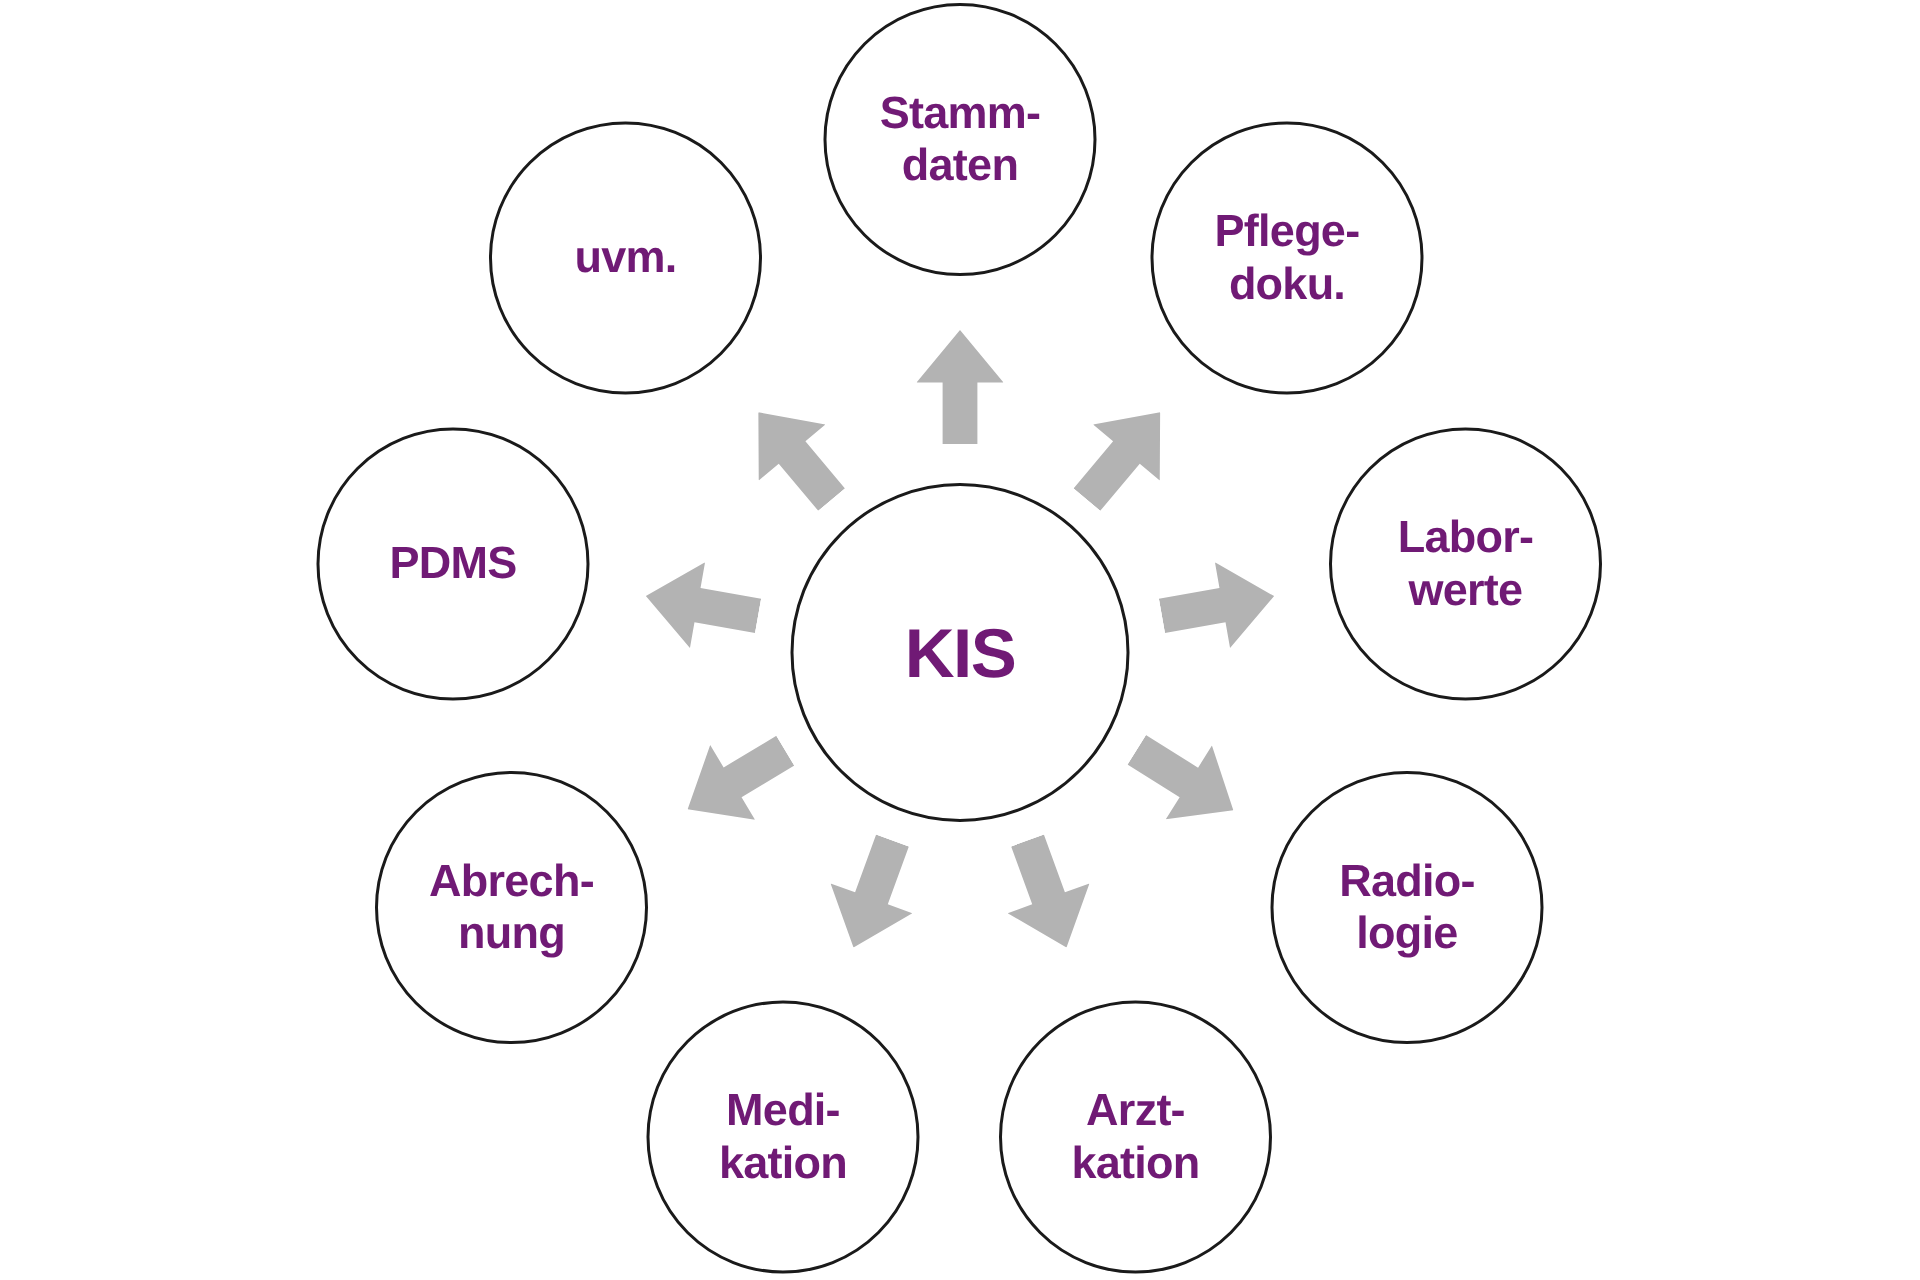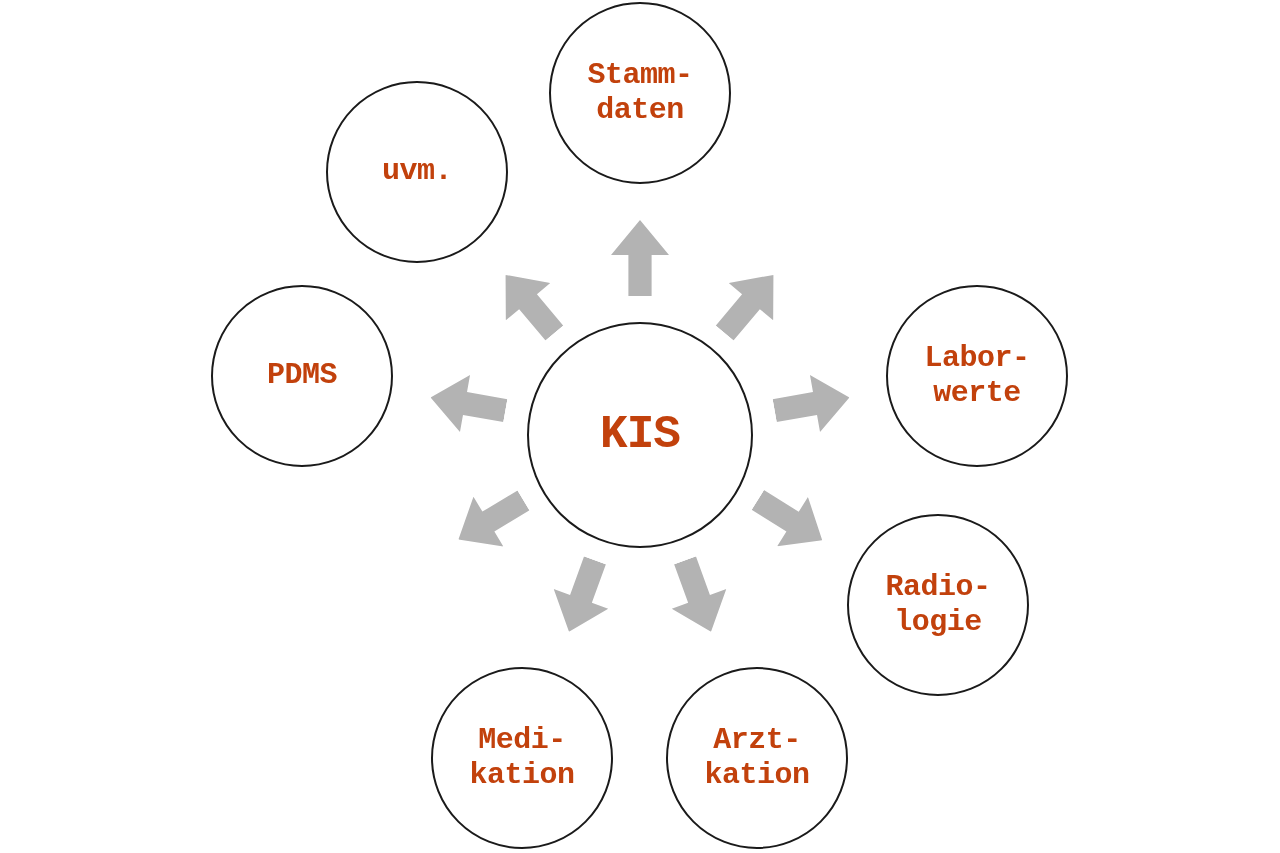--- a/index.html
+++ b/index.html
@@ -22,24 +22,23 @@
     background: #ffffff;
     display: flex;
     align-items: center;
     justify-content: center;
     text-align: center;
   }
   .node .label {
     font-weight: 700;
     font-size: 30px;
     line-height: 1.18;
-    color: #c2410c;
+    color: #701a75;
     letter-spacing: -0.5px;
     white-space: pre-line;
-    font-family: Liberation Mono, monospace;
   }
   .node.center-node {
     width: 226px; height: 226px;
     left: 527px; top: 322px;
   }
   .node.center-node .label {
     font-size: 46px;
     letter-spacing: -1px;
   }
   
@@ -85,36 +84,44 @@
   <div class="arrow arr-upleft"></div>
 
   <div class="node center-node">
     <span class="label">KIS</span>
   </div>
 
   <div class="node pos-stammdaten">
     <span class="label">Stamm-
 daten</span>
   </div>
+  <div class="node pos-pflegedoku">
+    <span class="label">Pflege-
+doku.</span>
+  </div>
   <div class="node pos-radiologie">
     <span class="label">Radio-
 logie</span>
   </div>
   <div class="node pos-laborwerte">
     <span class="label">Labor-
 werte</span>
   </div>
   <div class="node pos-arztbriefe">
     <span class="label">Arzt-
 kation</span>
   </div>
   <div class="node pos-medikation">
     <span class="label">Medi-
 kation</span>
   </div>
+  <div class="node pos-abrechnung">
+    <span class="label">Abrech-
+nung</span>
+  </div>
   <div class="node pos-pdms">
     <span class="label">PDMS</span>
   </div>
   <div class="node pos-uvm">
     <span class="label">uvm.</span>
   </div>
 
 </div>
 
 </body></html>

